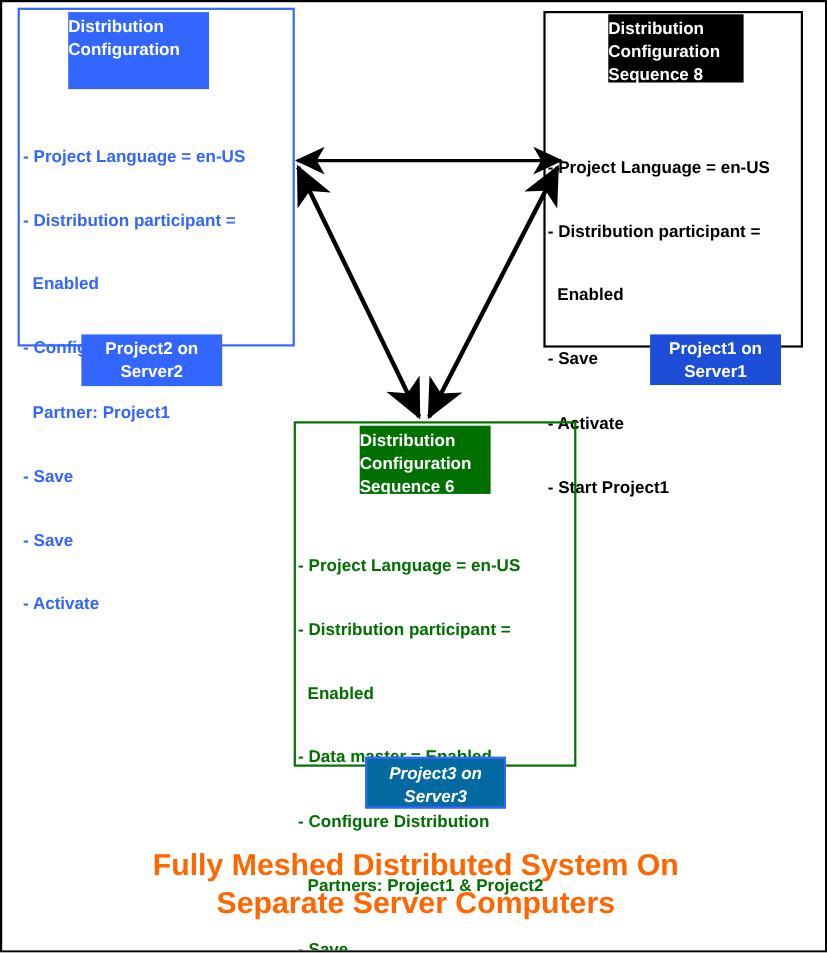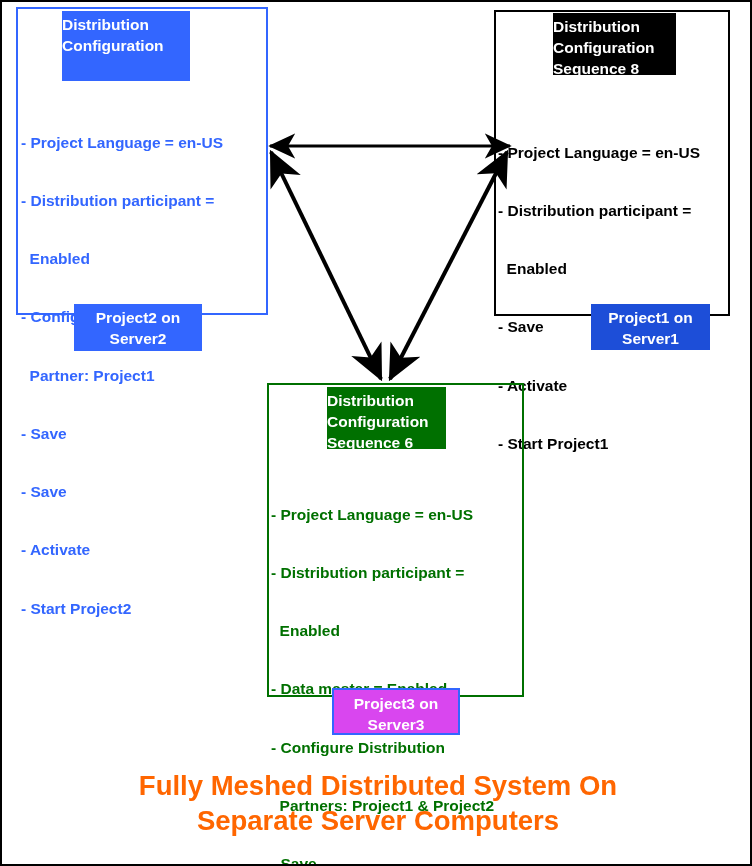--- a/index.html
+++ b/index.html
@@ -65,21 +65,21 @@
     box-sizing: border-box;
     color: #ffffff;
     font-weight: bold;
     font-size: 15.5px;
     line-height: 21px;
     text-align: center;
     padding-top: 3px;
   }
   .node-label.blue  { background: #3366FF; }
   .node-label.black { background: #1d4ed8; margin-left: 36px; }
-  .node-label.green { background: #d946ef; border: 2px solid #3366FF; }
+  .node-label.green { background: #0369a1; border: 2px solid #3366FF; font-style: italic; }
 
   
   #arrows {
     position: absolute;
     left: 0;
     top: 0;
     width: 752px;
     height: 866px;
     pointer-events: none;
   }
@@ -112,21 +112,20 @@
 
   <div class="node-body blue" style="left:19px; top:92px; width:240px;">
     <div>- Project Language = en-US</div>
     <div>- Distribution participant =</div>
     <div>  Enabled</div>
     <div>- Configure Distribution</div>
     <div>  Partner: Project1</div>
     <div>- Save</div>
     <div>- Save</div>
     <div>- Activate</div>
-    <div>- Start Project2</div>
   </div>
 
   <div class="node-label blue" style="left:72px; top:302px; width:128px; height:47px;">
     <div>Project2 on</div>
     <div>Server2</div>
   </div>
 
   <div class="node-frame black" style="left:492px; top:8px; width:236px; height:306px;"></div>
 
   <div class="node-header black" style="left:551px; top:11px; width:123px; height:62px;">

